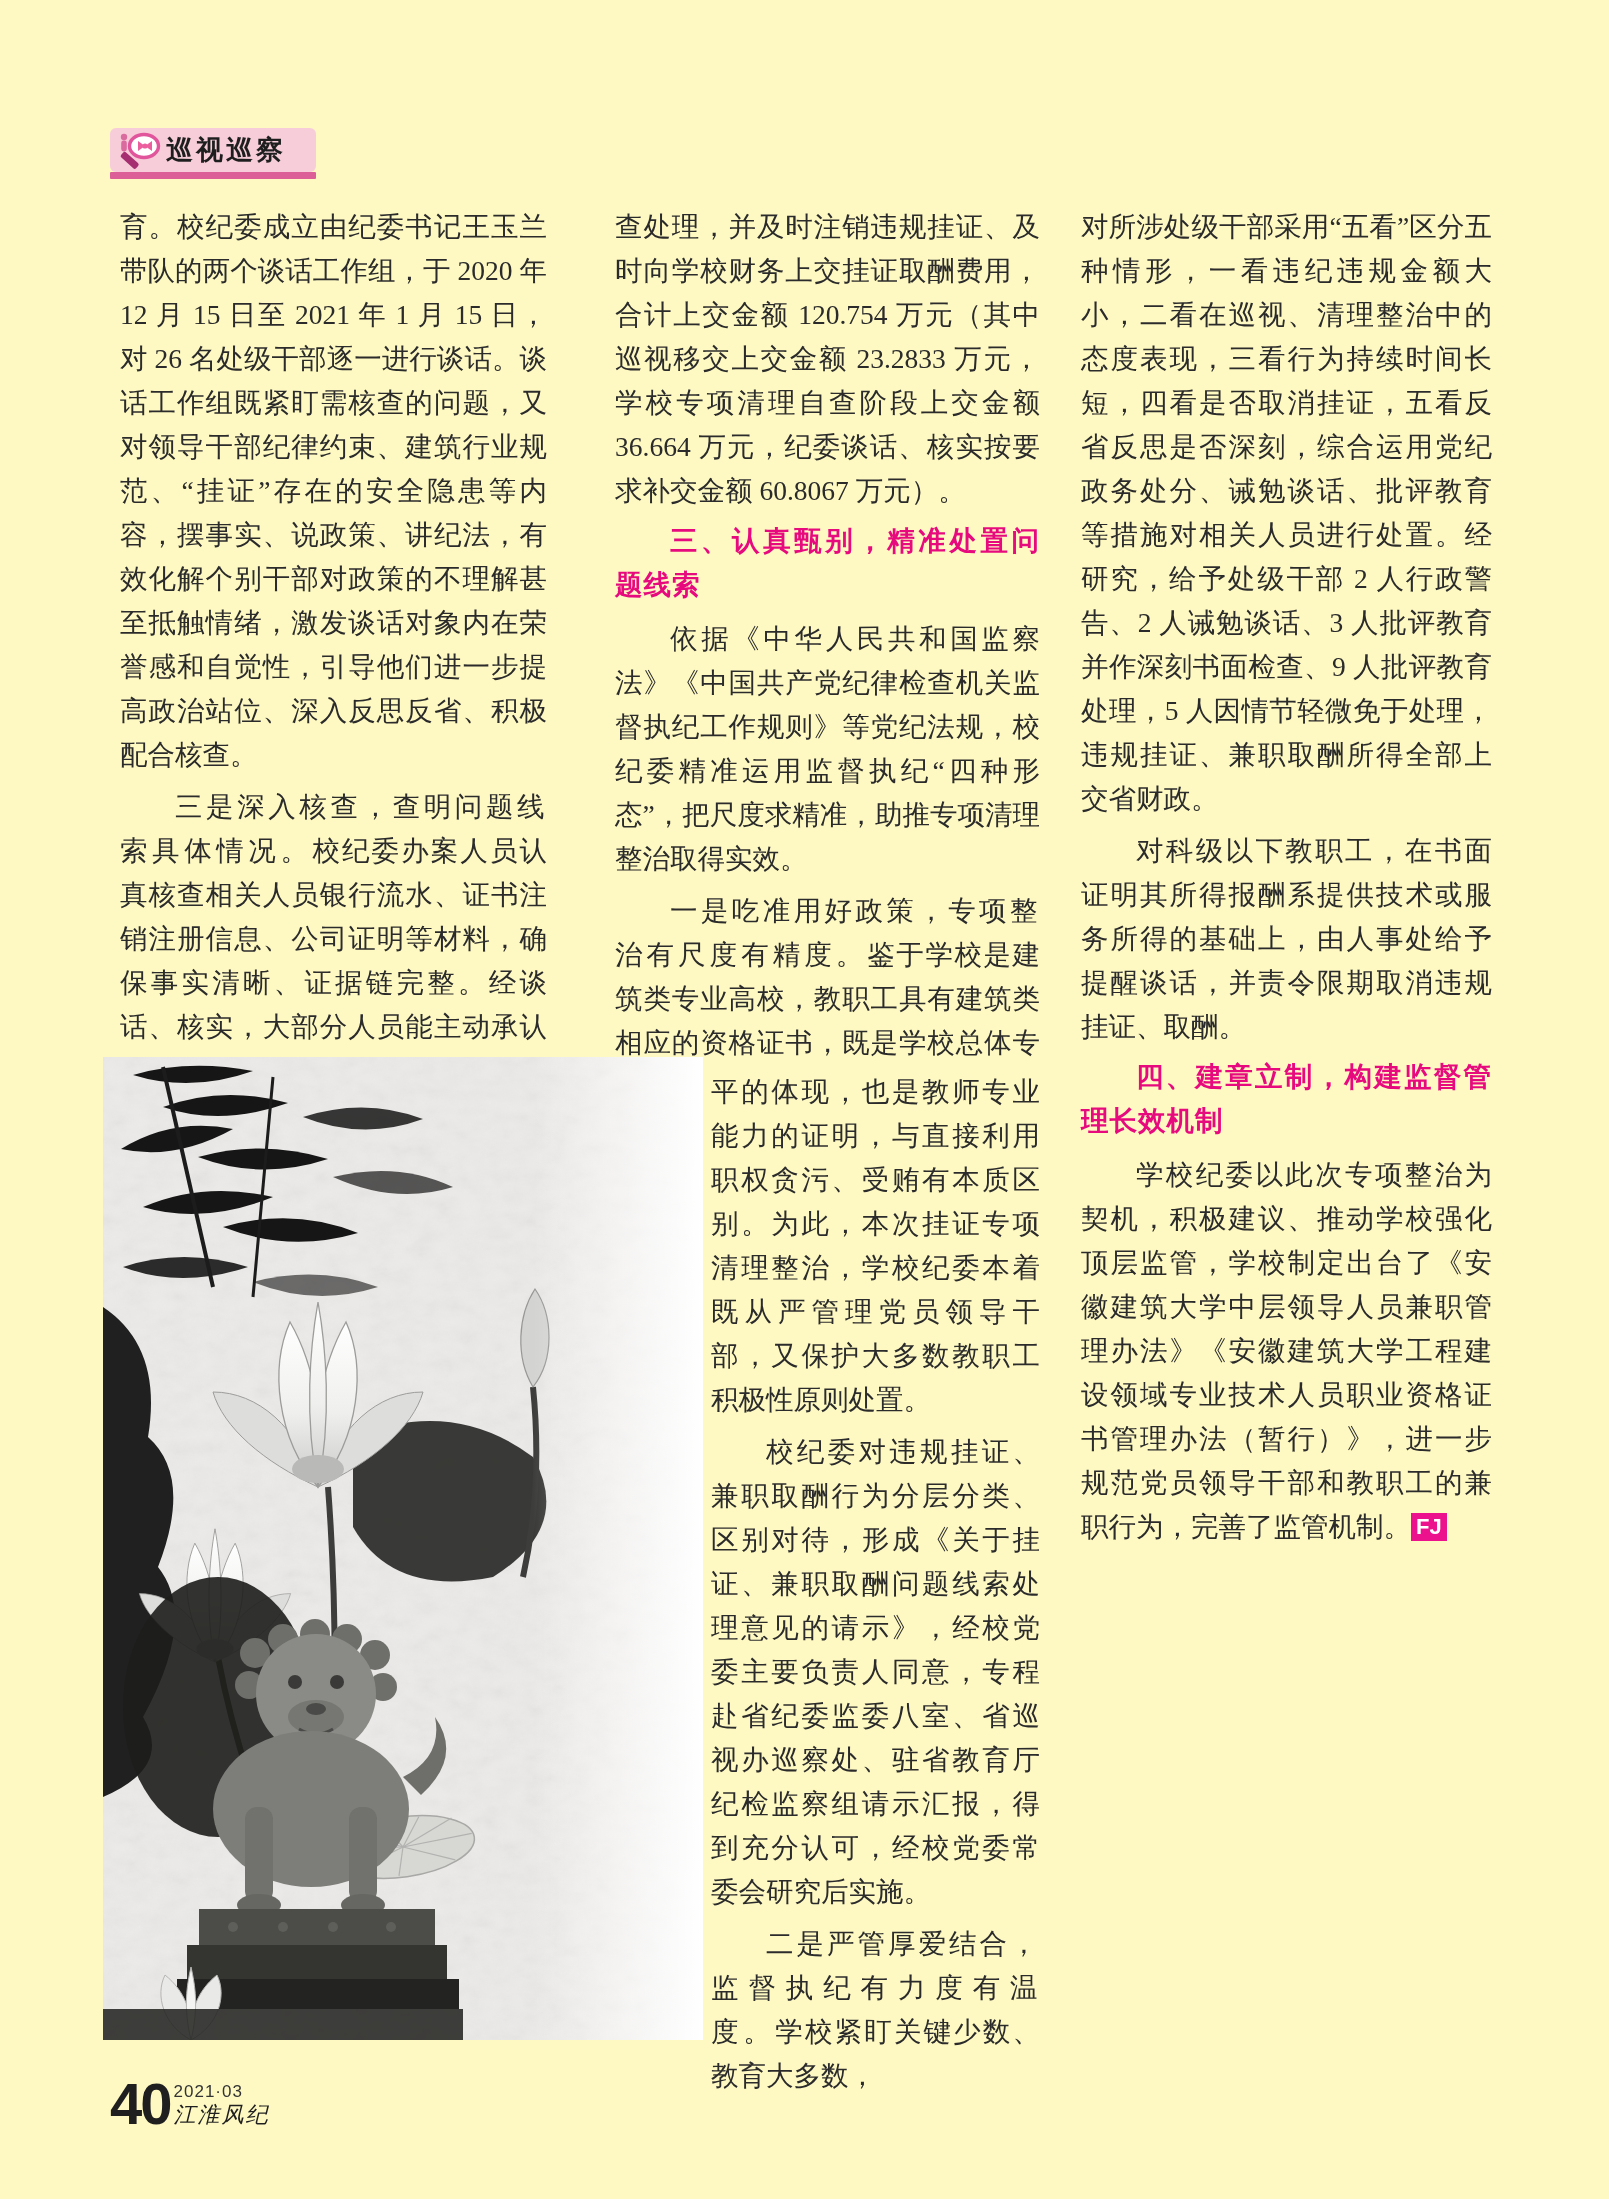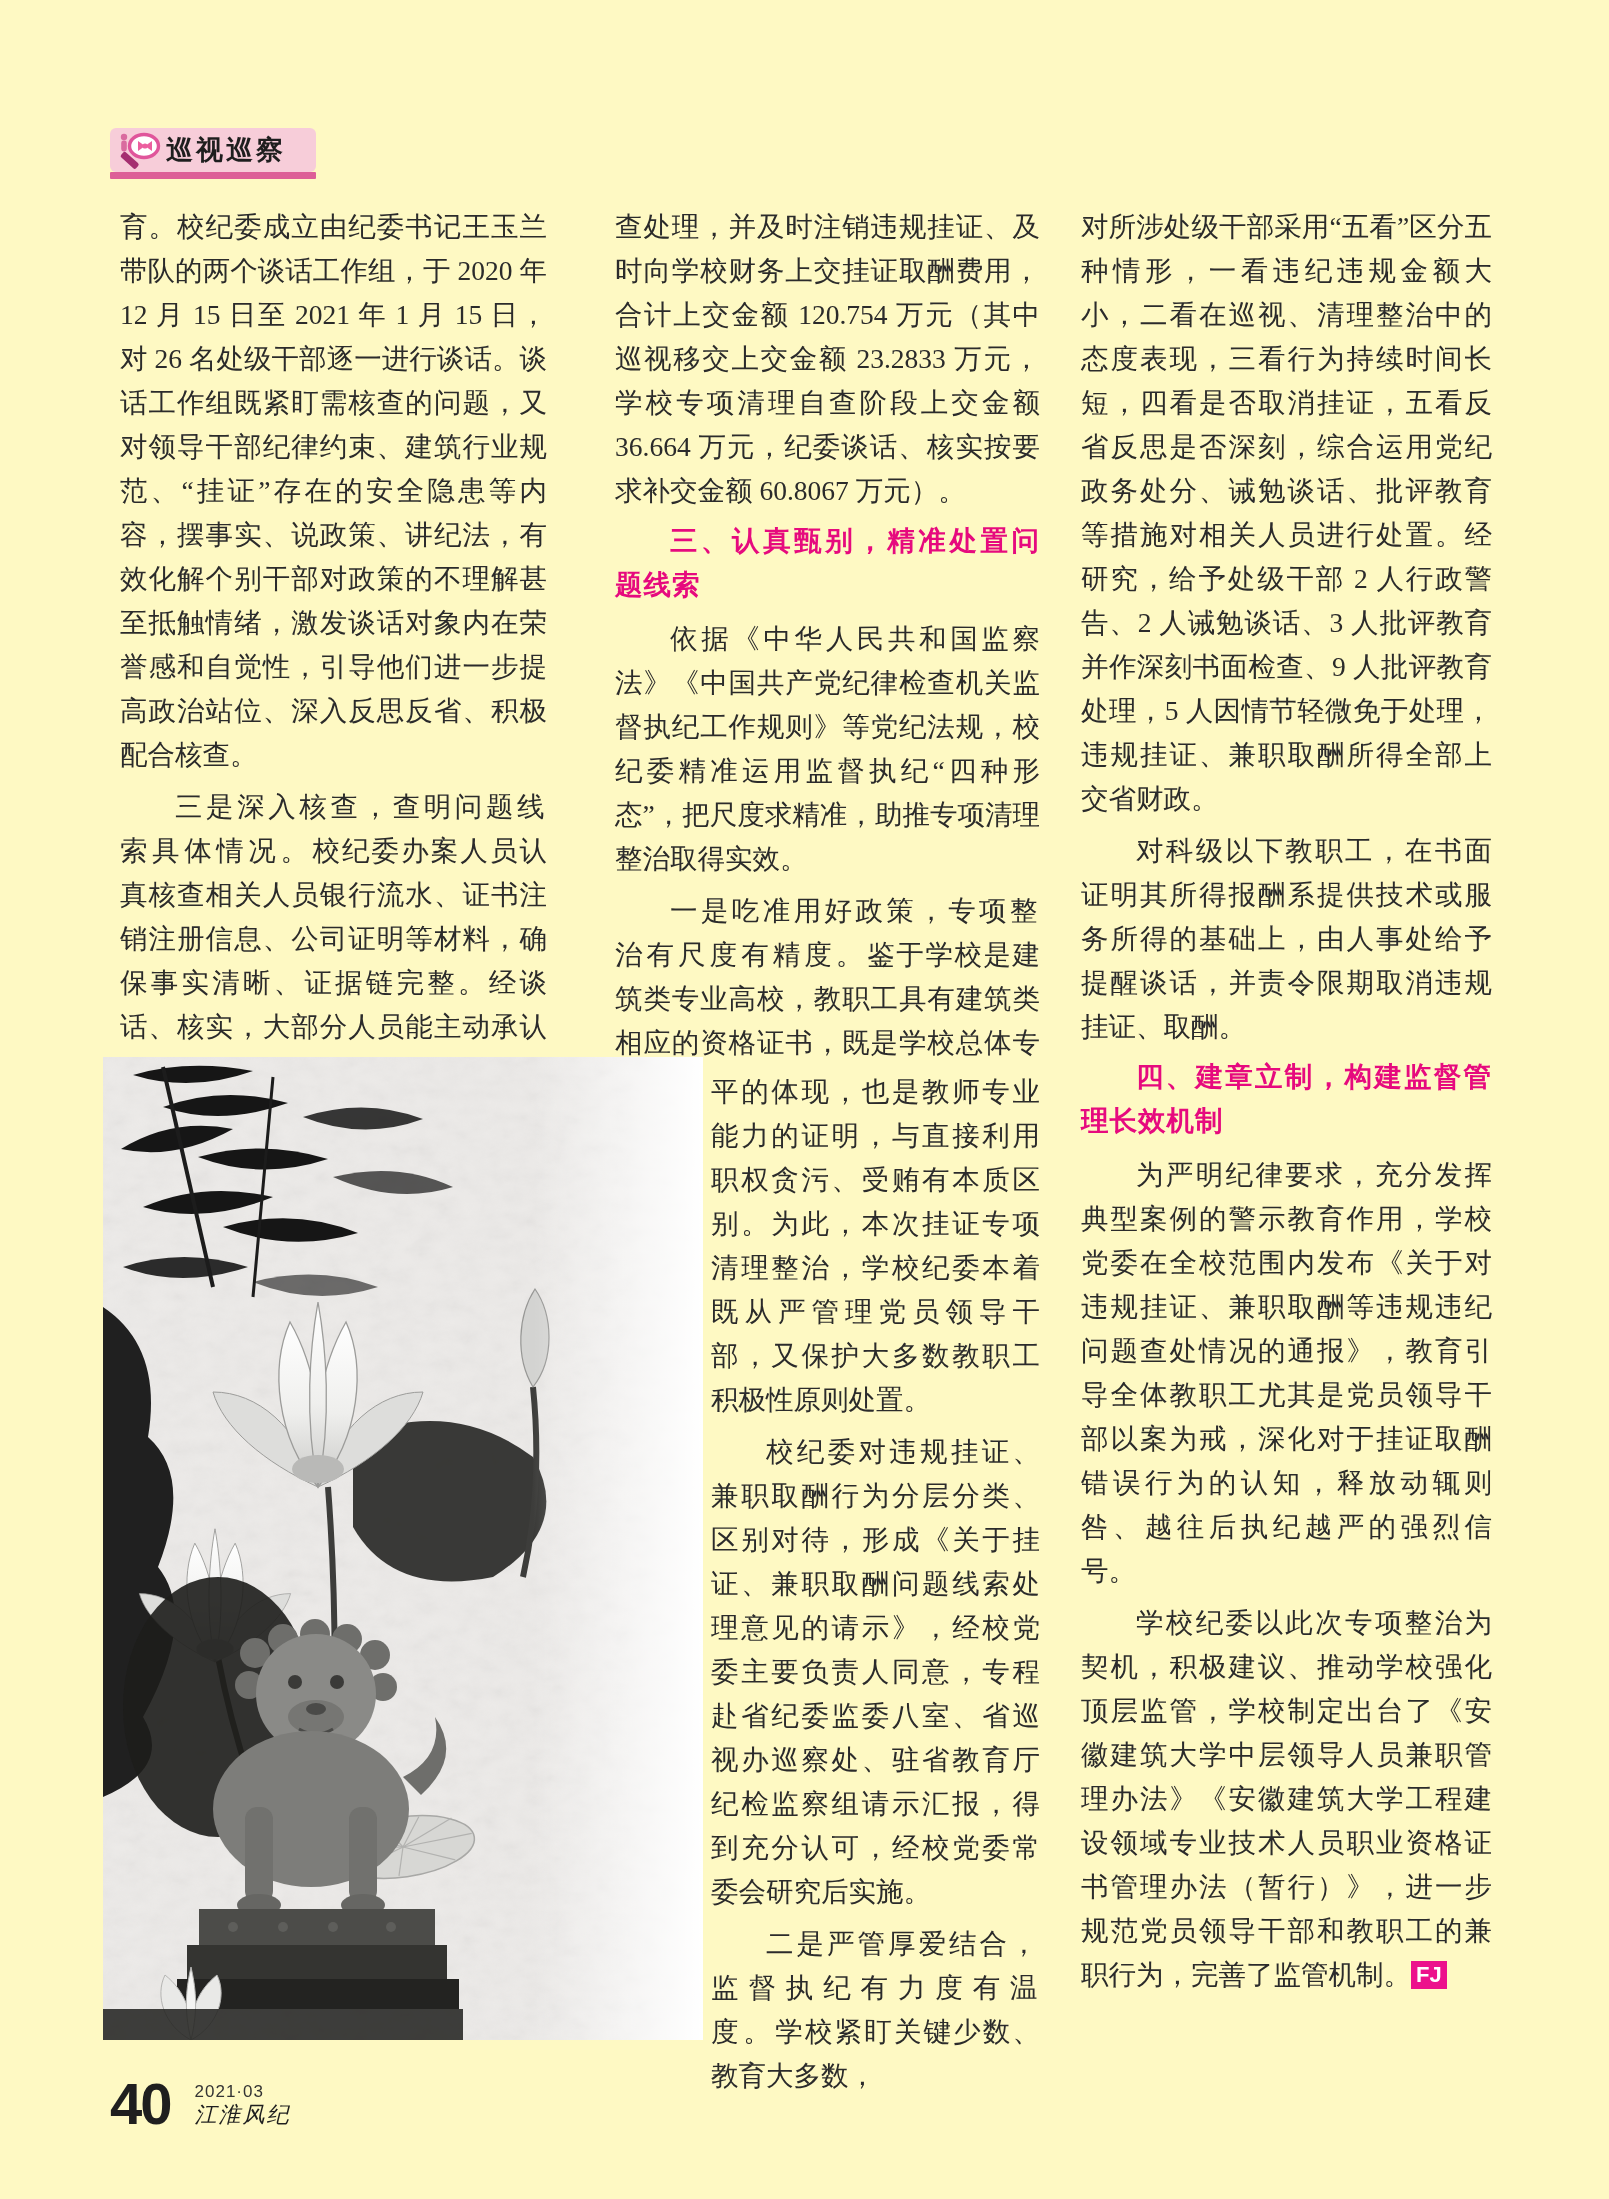--- a/index.html
+++ b/index.html
@@ -31,21 +31,21 @@
            font-family:Liberation Sans, sans-serif;font-weight:bold;
            font-size:22px;line-height:28px;padding:0 5px;vertical-align:2px;text-indent:0;}
 
   
   .photo{position:absolute;left:103px;top:1057px;width:600px;height:983px;}
 
   
   .footer{position:absolute;left:110px;top:2078px;display:flex;align-items:center;}
   .page-num{font-family:"Liberation Sans","DejaVu Sans",sans-serif;font-weight:bold;
             font-size:58px;line-height:52px;color:#1f1f1f;letter-spacing:-2px;}
-  .footer-meta{margin-left:24px;padding-top:2px;}
+  .footer-meta{margin-left:3px;padding-top:2px;}
   .issue{font-family:"Liberation Sans","DejaVu Sans",sans-serif;font-size:17px;
          color:#333;letter-spacing:1px;line-height:20px;}
   .journal{font-family:"DejaVu Serif","Liberation Serif",serif;font-style:italic;
            font-weight:normal;font-size:22px;color:#1f1f1f;line-height:26px;letter-spacing:2px;}
 </style>
 </head>
 <body>
 
 <div class="page">
 
@@ -84,21 +84,20 @@
   <div class="col col-2l">
     <p class="noindent">平的体现，也是教师专业能力的证明，与直接利用职权贪污、受贿有本质区别。为此，本次挂证专项清理整治，学校纪委本着既从严管理党员领导干部，又保护大多数教职工积极性原则处置。</p>
     <p>校纪委对违规挂证、兼职取酬行为分层分类、区别对待，形成《关于挂证、兼职取酬问题线索处理意见的请示》，经校党委主要负责人同意，专程赴省纪委监委八室、省巡视办巡察处、驻省教育厅纪检监察组请示汇报，得到充分认可，经校党委常委会研究后实施。</p>
     <p><span class="lead">二是严管厚爱结合，监督执纪有力度有温度。</span><span>学校紧盯关键少数、教育大多数，</span></p>
   </div>
 
   <div class="col col-3">
     <p class="noindent">对所涉处级干部采用“五看”区分五种情形，一看违纪违规金额大小，二看在巡视、清理整治中的态度表现，三看行为持续时间长短，四看是否取消挂证，五看反省反思是否深刻，综合运用党纪政务处分、诫勉谈话、批评教育等措施对相关人员进行处置。经研究，给予处级干部 2 人行政警告、2 人诫勉谈话、3 人批评教育并作深刻书面检查、9 人批评教育处理，5 人因情节轻微免于处理，违规挂证、兼职取酬所得全部上交省财政。</p>
     <p>对科级以下教职工，在书面证明其所得报酬系提供技术或服务所得的基础上，由人事处给予提醒谈话，并责令限期取消违规挂证、取酬。</p>
     <p class="heading">四、建章立制，构建监督管理长效机制</p>
-    <p>为严明纪律要求，充分发挥典型案例的警示教育作用，学校党委在全校范围内发布《关于对违规挂证、兼职取酬等违规违纪问题查处情况的通报》，教育引导全体教职工尤其是党员领导干部以案为戒，深化对于挂证取酬错误行为的认知，释放动辄则咎、越往后执纪越严的强烈信号。</p>
     <p><span>学校纪委以此次专项整治为契机，积极建议、推动学校强化顶层监管，学校制定出台了《安徽建筑大学中层领导人员兼职管理办法》《安徽建筑大学工程建设领域专业技术人员职业资格证书管理办法（暂行）》，进一步规范党员领导干部和教职工的兼职行为，完善了监管机制。</span><span class="endmark">FJ</span></p>
   </div>
 
   <svg class="photo" viewBox="0 0 600 983">
     <defs>
       <linearGradient id="petal" x1="0" y1="1" x2="0" y2="0">
         <stop offset="0" stop-color="#c9c9c7"></stop>
           <stop offset="0.45" stop-color="#efefed"></stop>
           <stop offset="1" stop-color="#ffffff"></stop>
       </linearGradient>

